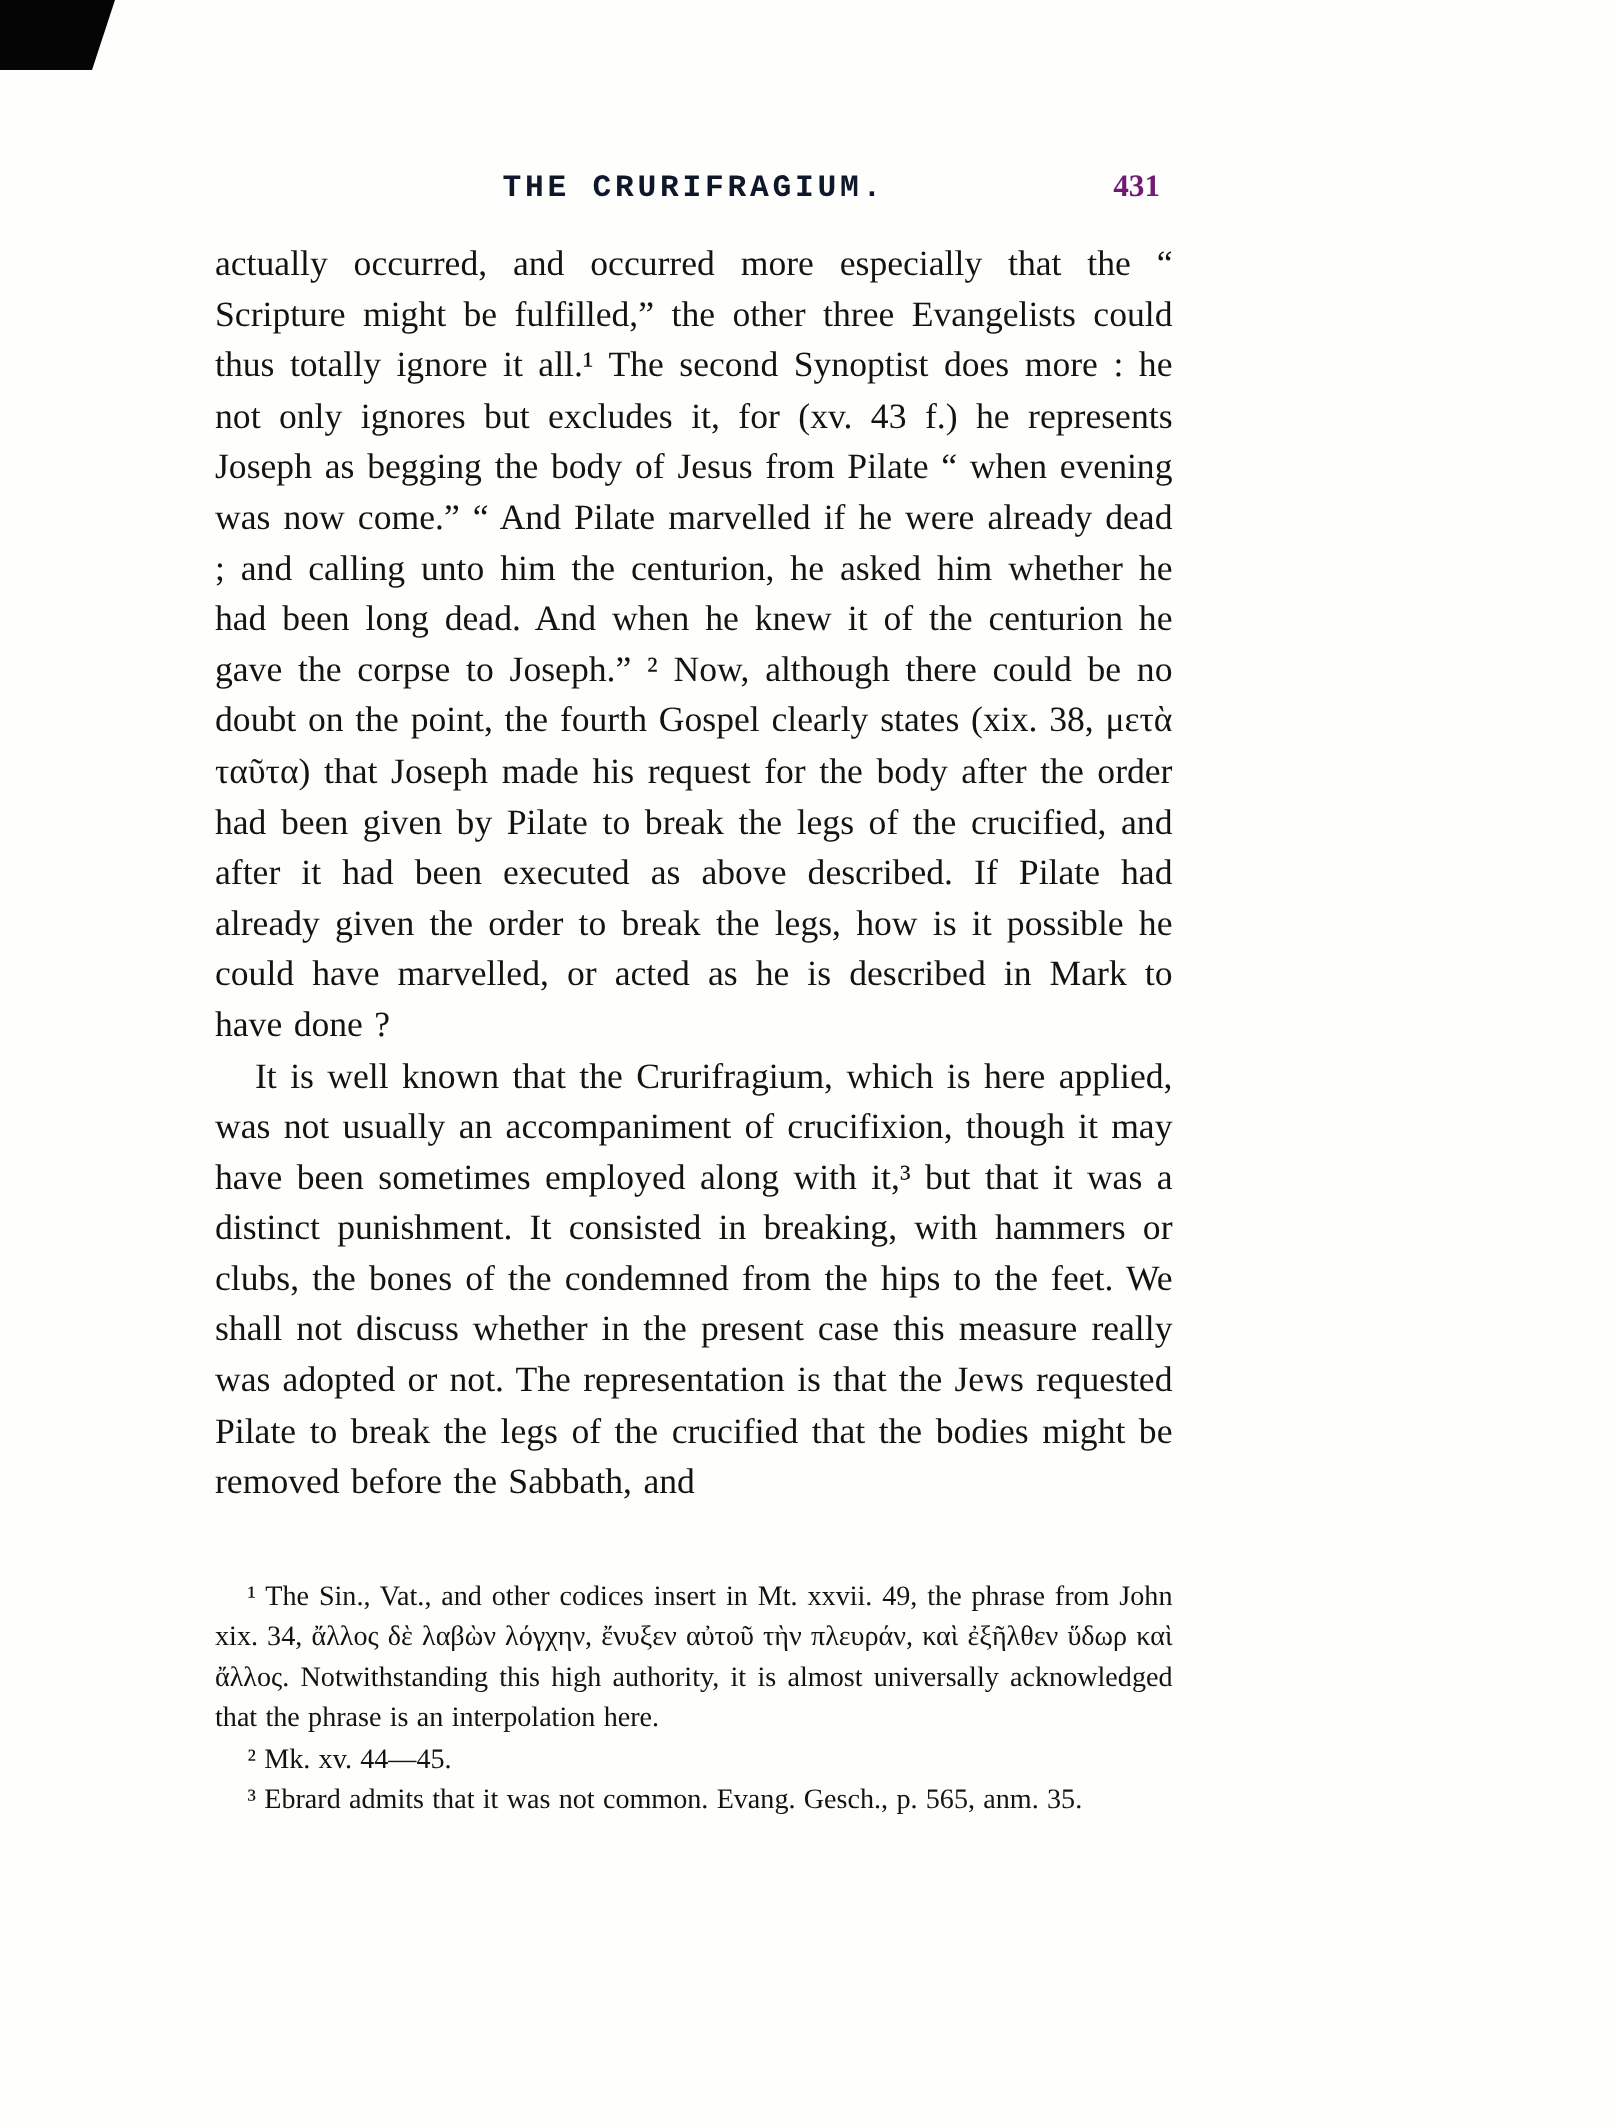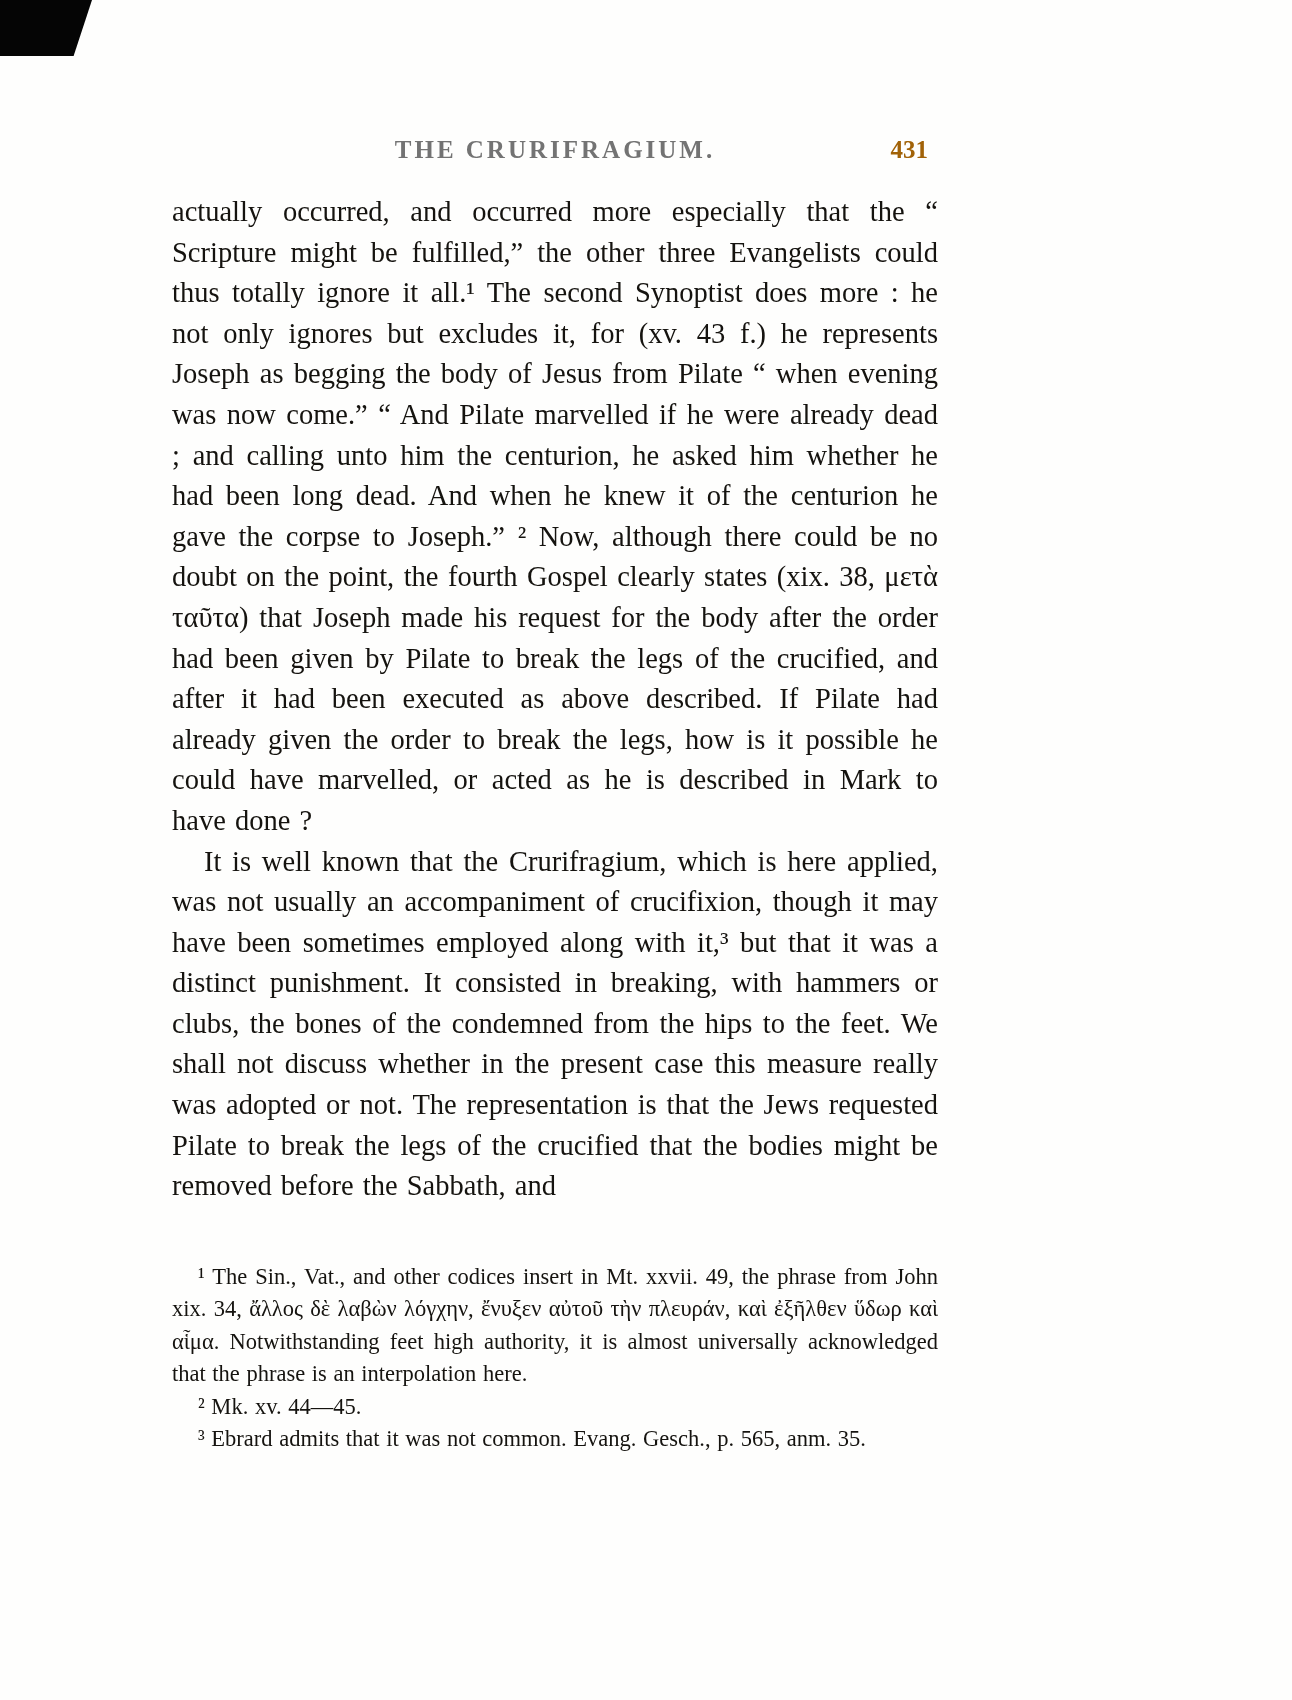--- a/index.html
+++ b/index.html
@@ -37,29 +37,30 @@
     position: relative;
     height: 34px;
     margin-bottom: 22px;
   }
   .head-title {
     display: block;
     text-align: center;
     font-size: 25px;
     letter-spacing: 3px;
     font-weight: bold;
-    color: #737373;
+    color: #0f172a;
+    font-family: Liberation Mono, monospace;
   }
   .page-number {
     position: absolute;
     right: 10px;
     top: 0;
     font-size: 25px;
     font-weight: bold;
-    color: #a16207;
+    color: #701a75;
   }
   .body-text p.para {
     font-size: 28.5px;
     line-height: 40.6px;
     text-align: justify;
     word-spacing: 2px;
     color: #15130f;
     font-family: Liberation Serif, serif;
   }
   .body-text p.para.indent {
@@ -90,19 +91,19 @@
       <span class="head-title">THE CRURIFRAGIUM.</span>
       <span class="page-number">431</span>
     </header>
 
     <main class="body-text">
       <p class="para no-indent">actually occurred, and occurred more especially that the “ Scripture might be fulfilled,” the other three Evangelists could thus totally ignore it all.¹  The second Synoptist does more : he not only ignores but excludes it, for (xv. 43 f.) he represents Joseph as begging the body of Jesus from Pilate “ when evening was now come.”   “ And Pilate marvelled if he were already dead ; and calling unto him the centurion, he asked him whether he had been long dead.  And when he knew it of the centurion he gave the corpse to Joseph.” ²  Now, although there could be no doubt on the point, the fourth Gospel clearly states (xix. 38, μετὰ ταῦτα) that Joseph made his request for the body after the order had been given by Pilate to break the legs of the crucified, and after it had been executed as above described.  If Pilate had already given the order to break the legs, how is it possible he could have marvelled, or acted as he is described in Mark to have done ?</p>
       <p class="para indent">It is well known that the Crurifragium, which is here applied, was not usually an accompaniment of crucifixion, though it may have been sometimes employed along with it,³ but that it was a distinct punishment.  It consisted in breaking, with hammers or clubs, the bones of the condemned from the hips to the feet.  We shall not discuss whether in the present case this measure really was adopted or not.  The representation is that the Jews requested Pilate to break the legs of the crucified that the bodies might be removed before the Sabbath, and</p>
     </main>
 
     <footer class="footnotes">
-      <p class="footnote">¹ The Sin., Vat., and other codices insert in Mt. xxvii. 49, the phrase from John xix. 34, ἄλλος δὲ λαβὼν λόγχην, ἔνυξεν αὐτοῦ τὴν πλευράν, καὶ ἐξῆλθεν ὕδωρ καὶ αἷμα.  Notwithstanding feet high authority, it is almost universally acknowledged that the phrase is an interpolation here.</p>
+      <p class="footnote">¹ The Sin., Vat., and other codices insert in Mt. xxvii. 49, the phrase from John xix. 34, ἄλλος δὲ λαβὼν λόγχην, ἔνυξεν αὐτοῦ τὴν πλευράν, καὶ ἐξῆλθεν ὕδωρ καὶ ἄλλος.  Notwithstanding this high authority, it is almost universally acknowledged that the phrase is an interpolation here.</p>
       <p class="footnote">² Mk. xv. 44—45.</p>
       <p class="footnote">³ Ebrard admits that it was not common.  Evang. Gesch., p. 565, anm. 35.</p>
     </footer>
 
   </div>
 </div>
 
 </body></html>

